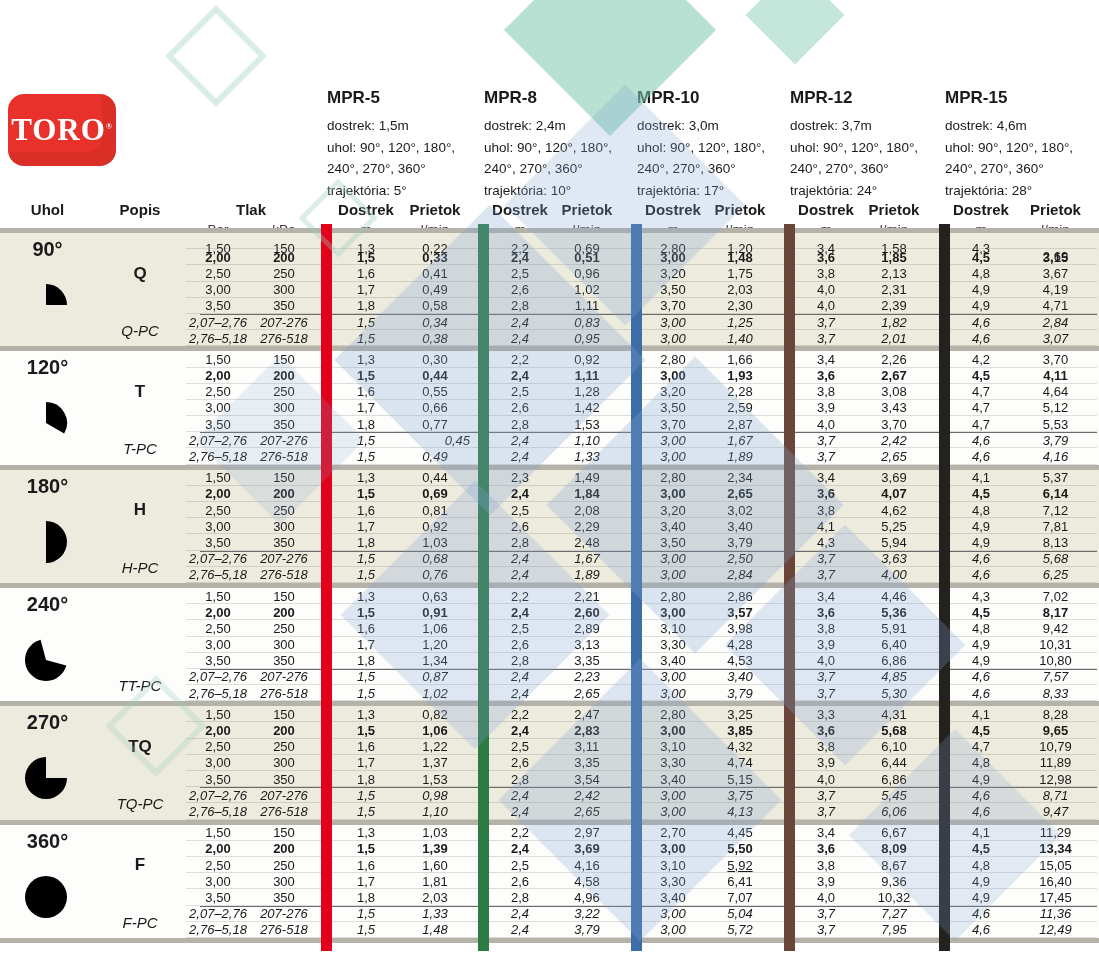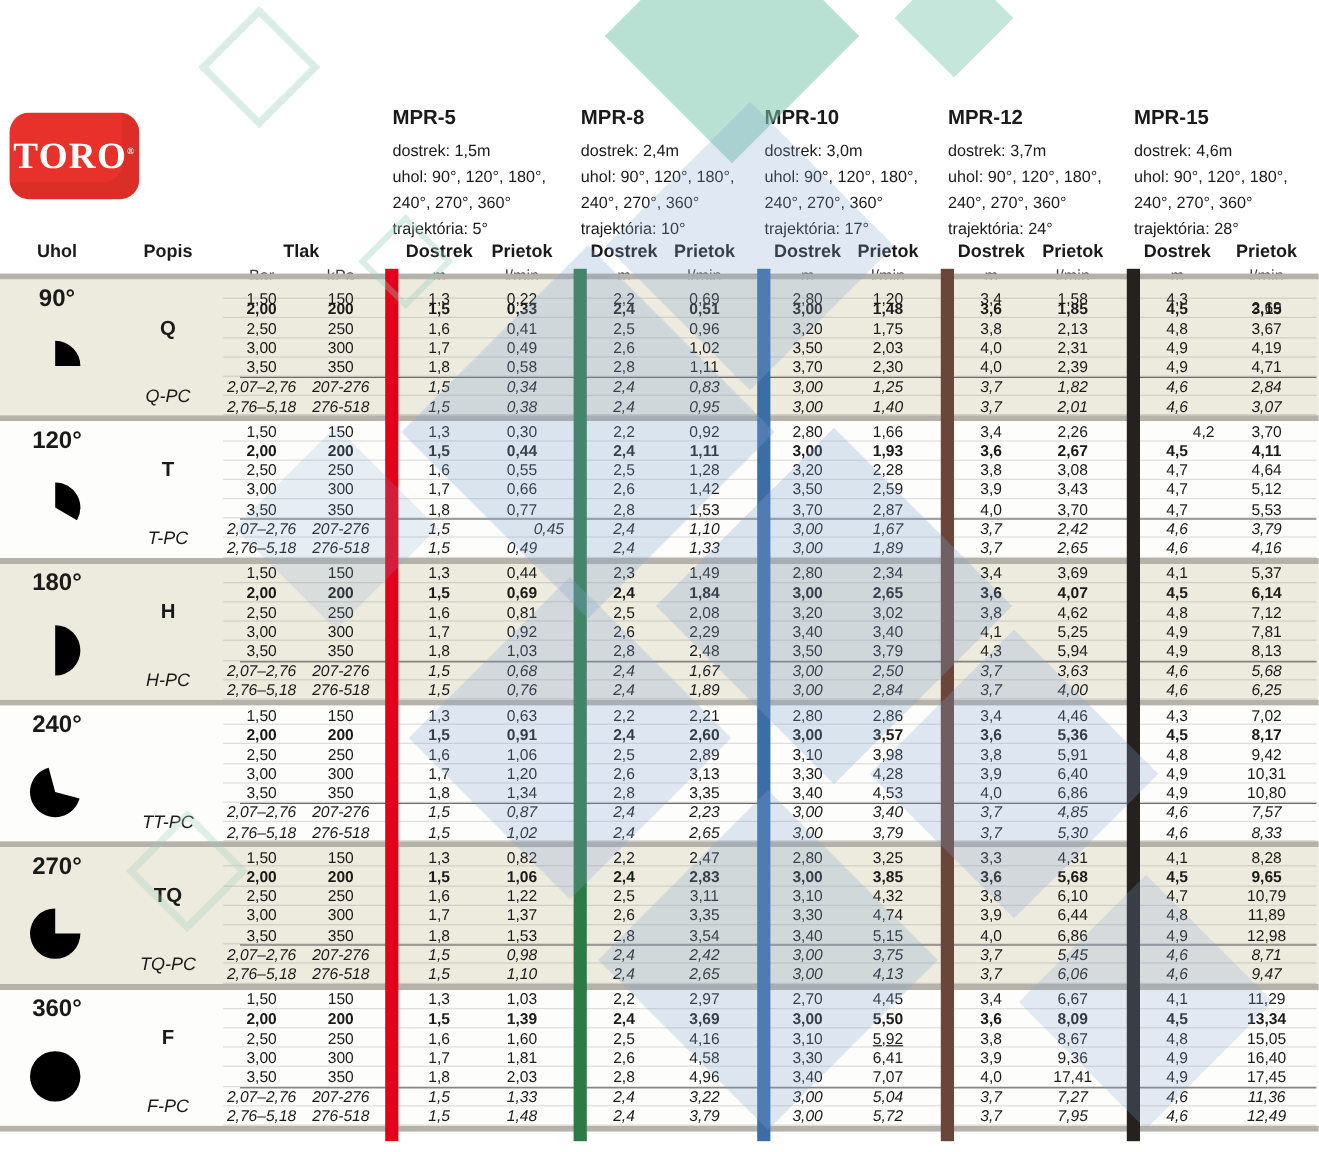--- a/index.html
+++ b/index.html
@@ -275,21 +275,21 @@
           <div class="c-num cell" style="grid-column: 3;">1,50</div>
           <div class="c-num cell" style="grid-column: 4;">150</div>
           <div class="c-num cell" style="grid-column: 7;">1,3</div>
           <div class="c-num cell" style="grid-column: 8;">0,30</div>
           <div class="c-num cell" style="grid-column: 11;">2,2</div>
           <div class="c-num cell" style="grid-column: 12;">0,92</div>
           <div class="c-num cell" style="grid-column: 15;">2,80</div>
           <div class="c-num cell" style="grid-column: 16;">1,66</div>
           <div class="c-num cell" style="grid-column: 19;">3,4</div>
           <div class="c-num cell" style="grid-column: 20;">2,26</div>
-          <div class="c-num cell" style="grid-column: 23; text-align: right;">4,2</div>
+          <div class="c-num cell" style="grid-column: 23;">4,2</div>
           <div class="c-num cell" style="grid-column: 24;">3,70</div>
           <div class="rline"></div>
         </div>
         <div class="trow row bold">
           <div class="c-num cell" style="grid-column: 3;">2,00</div>
           <div class="c-num cell" style="grid-column: 4;">200</div>
           <div class="c-num cell" style="grid-column: 7;">1,5</div>
           <div class="c-num cell" style="grid-column: 8;">0,44</div>
           <div class="c-num cell" style="grid-column: 11;">2,4</div>
           <div class="c-num cell" style="grid-column: 12;">1,11</div>
@@ -793,21 +793,21 @@
         <div class="trow row">
           <div class="c-num cell" style="grid-column: 3;">3,50</div>
           <div class="c-num cell" style="grid-column: 4;">350</div>
           <div class="c-num cell" style="grid-column: 7;">1,8</div>
           <div class="c-num cell" style="grid-column: 8;">2,03</div>
           <div class="c-num cell" style="grid-column: 11;">2,8</div>
           <div class="c-num cell" style="grid-column: 12;">4,96</div>
           <div class="c-num cell" style="grid-column: 15;">3,40</div>
           <div class="c-num cell" style="grid-column: 16;">7,07</div>
           <div class="c-num cell" style="grid-column: 19;">4,0</div>
-          <div class="c-num cell" style="grid-column: 20;">17,41</div>
+          <div class="c-num cell" style="grid-column: 20;">10,32</div>
           <div class="c-num cell" style="grid-column: 23;">4,9</div>
           <div class="c-num cell" style="grid-column: 24;">17,45</div>
           <div class="rline"></div>
         </div>
         <div class="trow row pc">
           <div class="c-num cell" style="grid-column: 3; font-style: italic;">2,07–2,76</div>
           <div class="c-num cell" style="grid-column: 4; font-style: italic;">207-276</div>
           <div class="c-num cell" style="grid-column: 7;">1,5</div>
           <div class="c-num cell" style="grid-column: 8;">1,33</div>
           <div class="c-num cell" style="grid-column: 11;">2,4</div>

